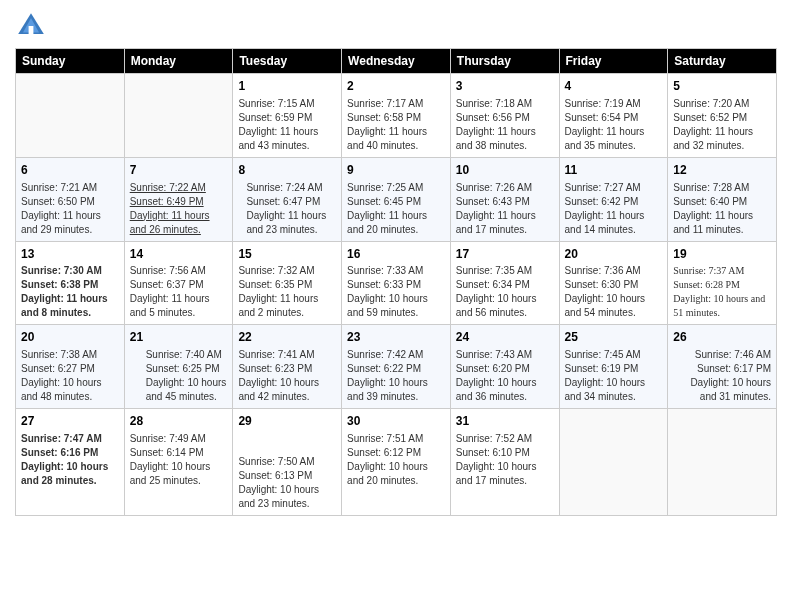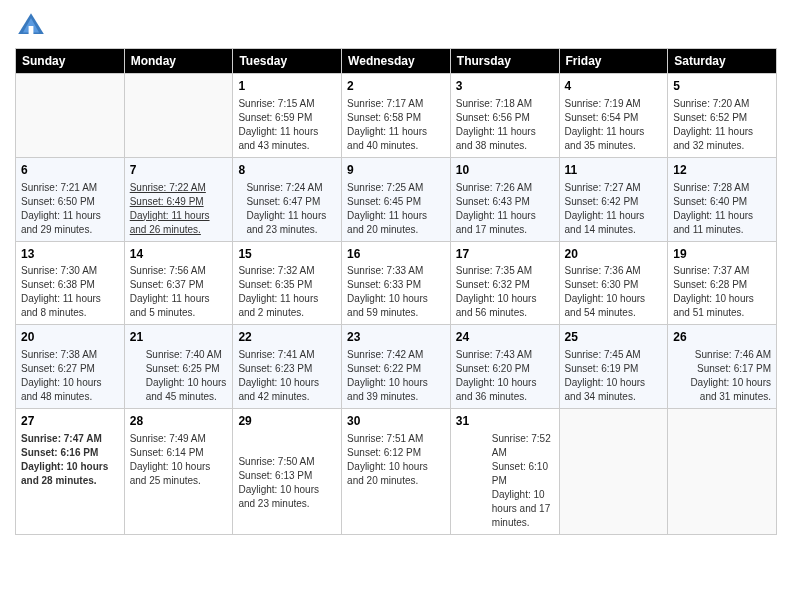--- a/index.html
+++ b/index.html
@@ -199,21 +199,21 @@
         <td>
           <span class="day-number">12</span>
           <div class="day-info" style="white-space: pre-line;">Sunrise: 7:28 AM
 Sunset: 6:40 PM
 Daylight: 11 hours and 11 minutes.</div>
         </td>
       </tr>
       <tr>
         <td>
           <span class="day-number">13</span>
-          <div class="day-info" style="white-space: pre-line;">Sunrise: 7:30 AM
+          <div class="day-info" style="white-space: pre-line; font-weight: bold;">Sunrise: 7:30 AM
 Sunset: 6:38 PM
 Daylight: 11 hours and 8 minutes.</div>
         </td>
         <td>
           <span class="day-number">14</span>
           <div class="day-info" style="white-space: pre-line;">Sunrise: 7:56 AM
 Sunset: 6:37 PM
 Daylight: 11 hours and 5 minutes.</div>
         </td>
         <td>
@@ -224,32 +224,32 @@
         </td>
         <td>
           <span class="day-number">16</span>
           <div class="day-info" style="white-space: pre-line;">Sunrise: 7:33 AM
 Sunset: 6:33 PM
 Daylight: 10 hours and 59 minutes.</div>
         </td>
         <td>
           <span class="day-number">17</span>
           <div class="day-info" style="white-space: pre-line;">Sunrise: 7:35 AM
-Sunset: 6:32 PM
+Sunset: 6:34 PM
 Daylight: 10 hours and 56 minutes.</div>
         </td>
         <td>
           <span class="day-number">20</span>
           <div class="day-info" style="white-space: pre-line;">Sunrise: 7:36 AM
 Sunset: 6:30 PM
 Daylight: 10 hours and 54 minutes.</div>
         </td>
         <td>
           <span class="day-number">19</span>
-          <div class="day-info" style="white-space: pre-line;">Sunrise: 7:37 AM
+          <div class="day-info" style="white-space: pre-line; font-family: Liberation Serif, serif;">Sunrise: 7:37 AM
 Sunset: 6:28 PM
 Daylight: 10 hours and 51 minutes.</div>
         </td>
       </tr>
       <tr>
         <td>
           <span class="day-number">20</span>
           <div class="day-info" style="white-space: pre-line;">Sunrise: 7:38 AM
 Sunset: 6:27 PM
 Daylight: 10 hours and 48 minutes.</div>
@@ -311,21 +311,21 @@
 Daylight: 10 hours and 23 minutes.</div>
         </td>
         <td>
           <span class="day-number">30</span>
           <div class="day-info" style="white-space: pre-line;">Sunrise: 7:51 AM
 Sunset: 6:12 PM
 Daylight: 10 hours and 20 minutes.</div>
         </td>
         <td>
           <span class="day-number">31</span>
-          <div class="day-info" style="white-space: pre-line; margin-left: 36px;">Sunrise: 7:52 AM
+          <div class="day-info" style="white-space: pre-line;">Sunrise: 7:52 AM
 Sunset: 6:10 PM
 Daylight: 10 hours and 17 minutes.</div>
         </td>
         <td class="empty"></td>
         <td class="empty"></td>
       </tr>
     </tbody>
 </table>
 
 </body></html>

